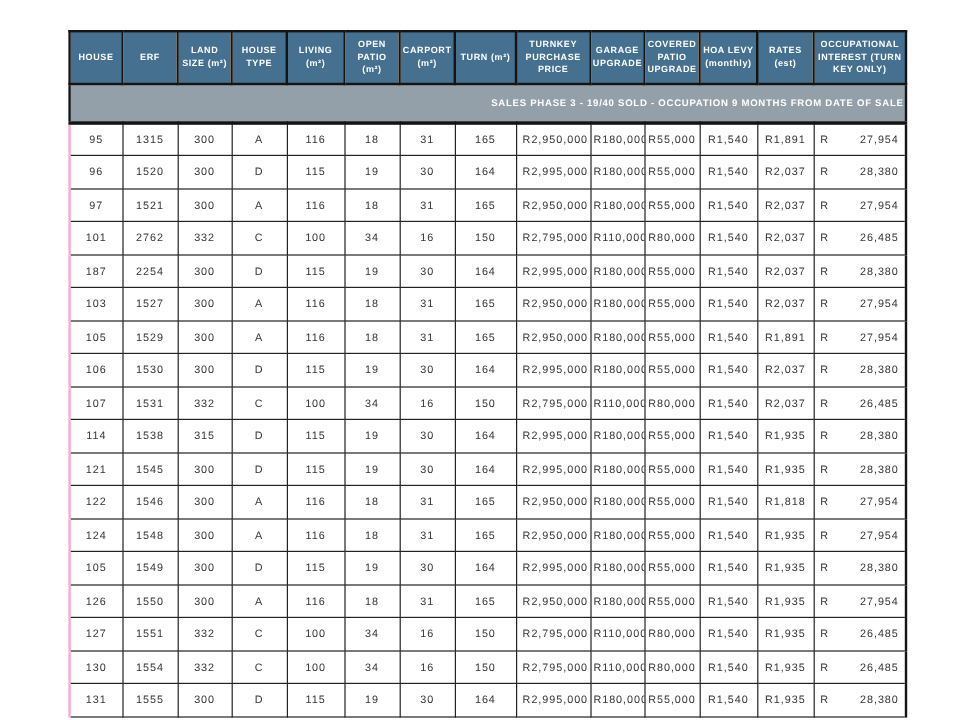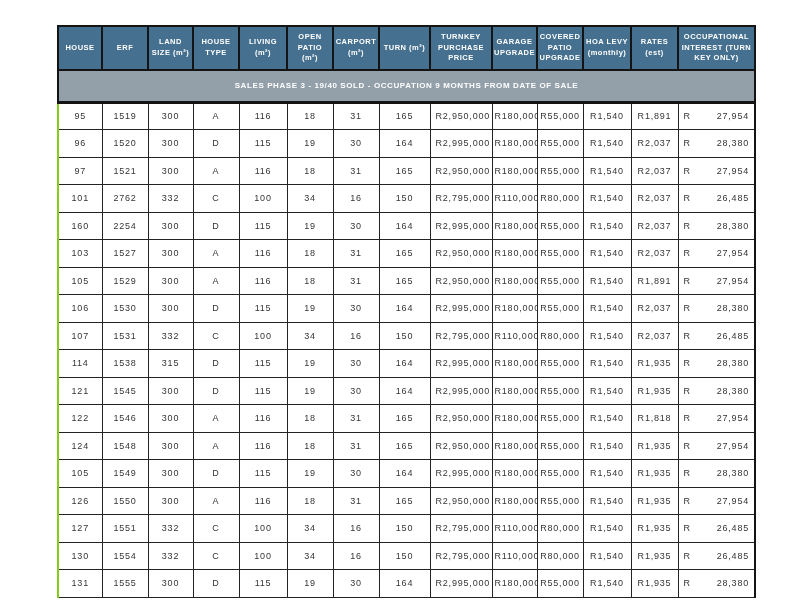--- a/index.html
+++ b/index.html
@@ -40,21 +40,21 @@
     line-height: 1.45;
   }
   td.banner {
     background: #93a0aa;
     color: #ffffff;
     border: 2px solid #141414;
     border-bottom: 3px solid #141414;
     font-size: 8px;
     font-weight: bold;
     letter-spacing: 0.6px;
-    text-align: center;
+    text-align: right;
     vertical-align: middle;
     height: 32px;
     margin-top: 47px;
   }
   td.cell {
     background: #ffffff;
     color: #343434;
     border: 1px solid #232323;
     font-size: 9px;
     letter-spacing: 0.8px;
@@ -63,21 +63,21 @@
     height: 27.5px;
     padding: 0 2px;
   }
   td.cell .spread {
     display: flex;
     justify-content: space-between;
     align-items: center;
     padding: 0 3px;
   }
   table.price-table tr:first-child th { border-top: 2px solid #141414; }
-  td.first-col  { border-left: 2px solid #84cc16; }
+  td.first-col  { border-left: 2px solid #f9a8d4; }
   td.last-col   { border-right: 2px solid #141414; }
 </style>
 </head>
 <body>
 
 <div class="sheet">
   <table class="price-table">
     <colgroup>
         <col style="width: 44px;">
         <col style="width: 46px;">
@@ -111,21 +111,21 @@
           <th class="hdr">RATES (est)</th>
           <th class="hdr">OCCUPATIONAL INTEREST (TURN KEY ONLY)</th>
         </tr>
       </thead>
     <tbody>
         <tr>
           <td class="banner" colspan="14">SALES PHASE 3 - 19/40 SOLD - OCCUPATION 9 MONTHS FROM DATE OF SALE</td>
         </tr>
         <tr>
           <td class="cell first-col">95</td>
-          <td class="cell">1519</td>
+          <td class="cell">1315</td>
           <td class="cell">300</td>
           <td class="cell">A</td>
           <td class="cell">116</td>
           <td class="cell">18</td>
           <td class="cell">31</td>
           <td class="cell">165</td>
           <td class="cell">
             <div class="spread">
               <span>R</span>
               <span>2,950,000</span>
@@ -214,21 +214,21 @@
           <td class="cell">R1,540</td>
           <td class="cell">R2,037</td>
           <td class="cell last-col">
             <div class="spread">
               <span>R</span>
               <span>26,485</span>
             </div>
           </td>
         </tr>
         <tr>
-          <td class="cell first-col">160</td>
+          <td class="cell first-col">187</td>
           <td class="cell">2254</td>
           <td class="cell">300</td>
           <td class="cell">D</td>
           <td class="cell">115</td>
           <td class="cell">19</td>
           <td class="cell">30</td>
           <td class="cell">164</td>
           <td class="cell">
             <div class="spread">
               <span>R</span>

